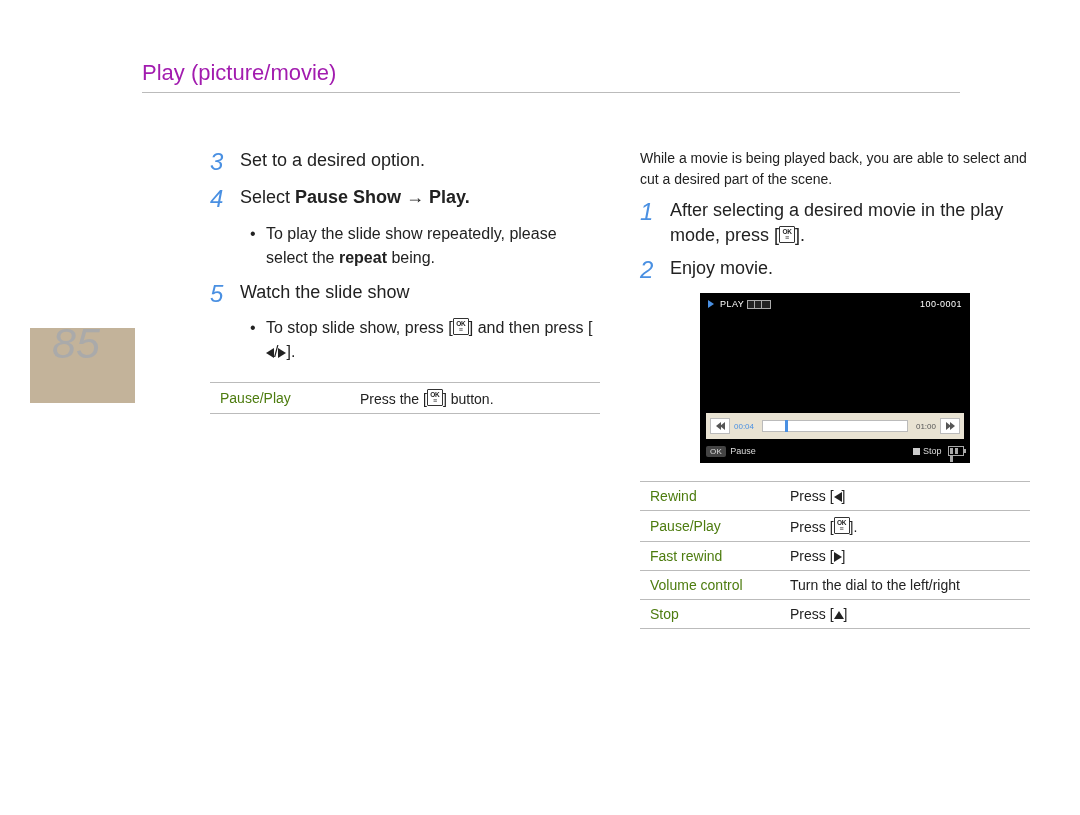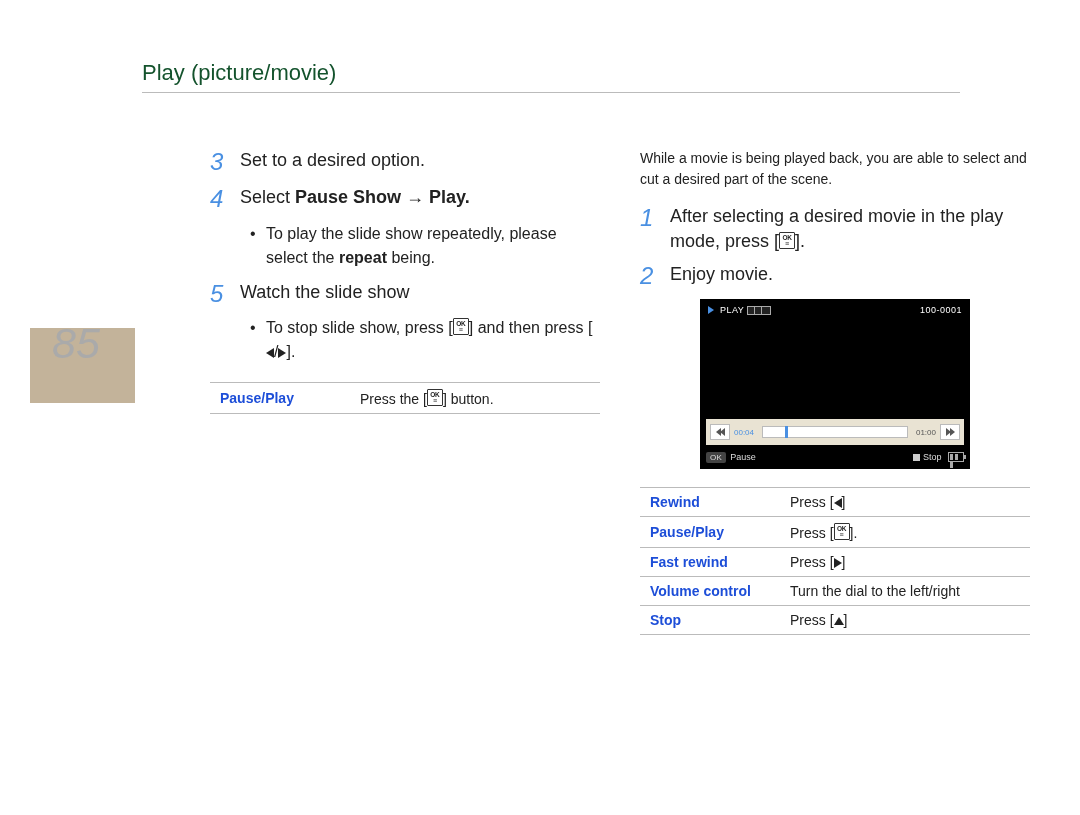--- a/index.html
+++ b/index.html
@@ -11,21 +11,21 @@
     font-family: Arial, Helvetica, sans-serif;
     color: #222;
     position: relative;
   }
 
   .header {
     position: absolute;
     left: 142px;
     top: 60px;
     right: 120px;
-    color: #14532d;
+    color: #a21caf;
     font-size: 22px;
     font-weight: 300;
     border-bottom: 1px solid #bbb;
     padding-bottom: 6px;
   }
 
   .page-number-block {
     position: absolute;
     left: 30px;
     top: 328px;
@@ -131,32 +131,32 @@
   .tri-up    { border-left: 5px solid transparent; border-right: 5px solid transparent; border-bottom: 8px solid #222; }
 
   .mini-table {
     width: 100%;
     border-collapse: collapse;
     margin-top: 18px;
     font-size: 14px;
   }
   .mini-table tr { border-top: 1px solid #bbb; border-bottom: 1px solid #bbb; }
   .mini-table td { padding: 6px 10px; }
-  .mini-table td.label { color: #1d4ed8; font-weight: bold; width: 120px; }
+  .mini-table td.label { color: #4d7c0f; font-weight: normal; width: 120px; }
 
   .section-title {
     color: #4a90e2;
     font-size: 28px;
     font-weight: 300;
     margin-bottom: 6px;
   }
   .section-intro {
     font-size: 14px;
     line-height: 1.5;
-    margin-bottom: 14px;
+    margin-bottom: 8px;
   }
 
   
   .movie-preview {
     width: 270px;
     height: 170px;
     background: #000;
     margin: 6px auto 14px auto;
     position: relative;
     color: #fff;

